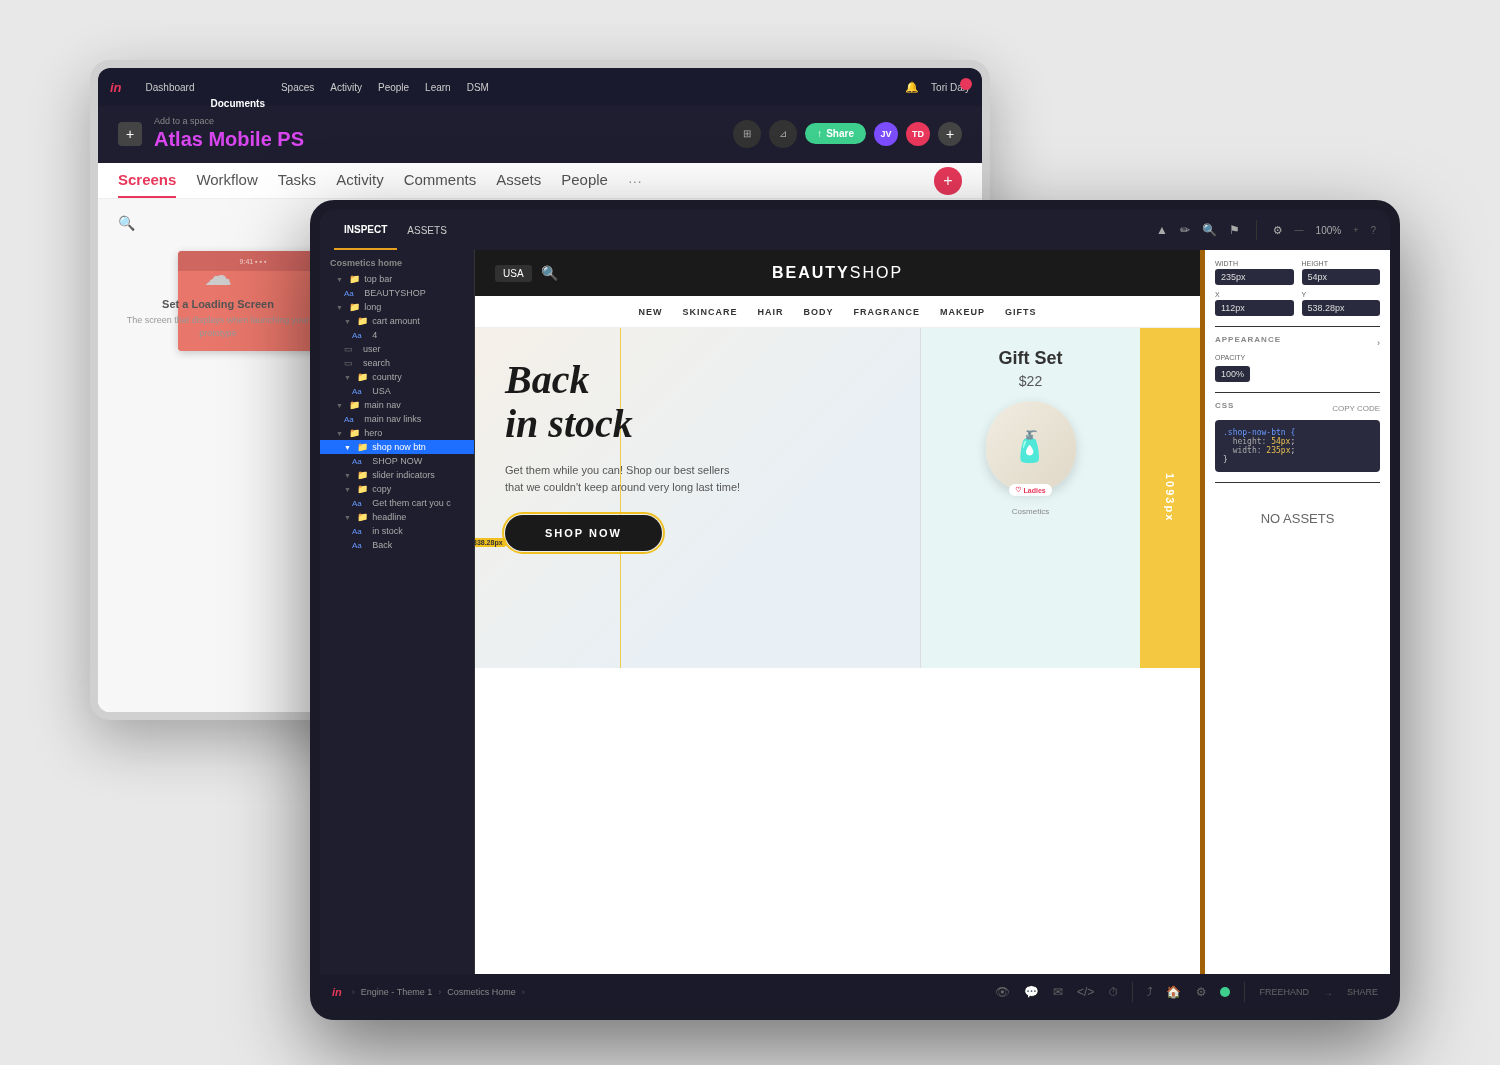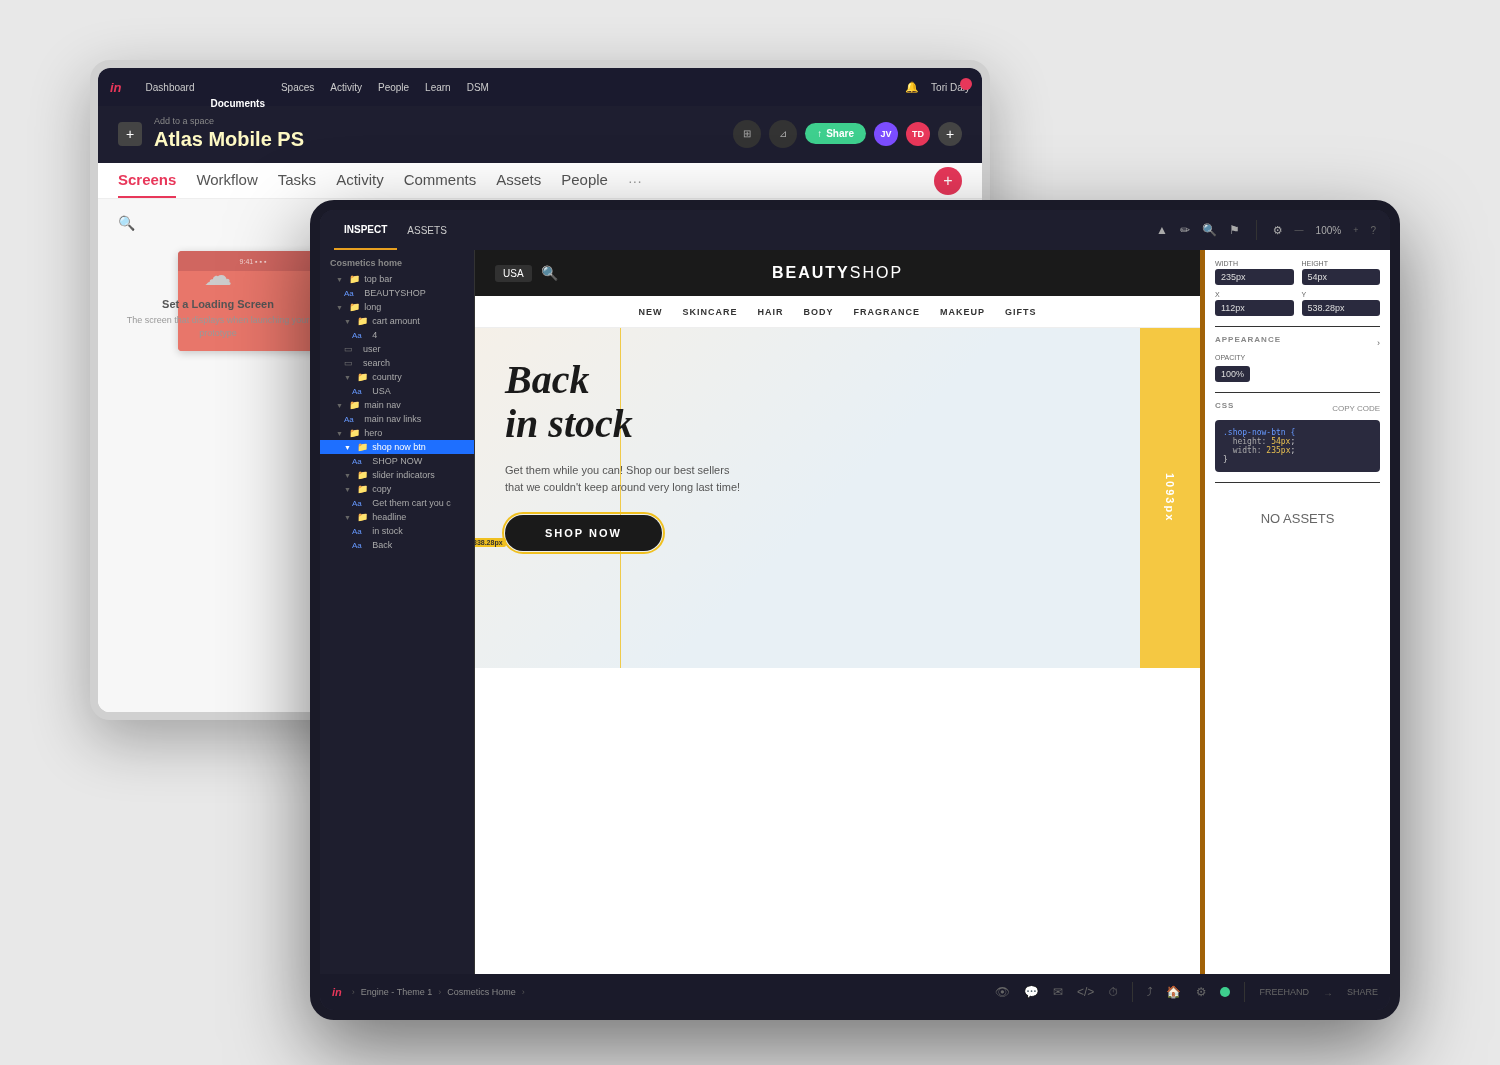--- a/index.html
+++ b/index.html
@@ -80,21 +80,21 @@
       margin-right: 12px;
       cursor: pointer;
     }
     .inv-project-info { flex: 1; }
     .inv-project-sub {
       color: #888;
       font-size: 9px;
       margin-bottom: 2px;
     }
     .inv-project-title {
-      color: #fef9c3;
+      color: #d946ef;
       font-size: 20px;
       font-weight: 600;
     }
     .inv-header-actions {
       display: flex;
       align-items: center;
       gap: 8px;
     }
     .inv-icon-btn {
       width: 28px; height: 28px;
@@ -874,20 +874,31 @@
 
             
             <div class="bs-shop-btn-wrapper">
               <button class="bs-shop-btn">SHOP NOW</button>
               <div class="bs-shop-btn-outline"></div>
             </div>
             
             
           </div>
 
+          <div class="bs-gift-panel">
+            <div class="bs-gift-title">Gift Set</div>
+            <div class="bs-gift-price">$22</div>
+            <div class="bs-cosmetics-jar">
+              🧴
+              <div class="bs-ladies-label">
+                ♡ <span>Ladies</span>
+              </div>
+            </div>
+            <div style="font-size:8px; color:#888; margin-top:8px;">Cosmetics</div>
+          </div>
 
           <div class="bs-yellow-panel">
             <span>1093px</span>
           </div>
         </div>
 
       </div>
     </div>
 
     <div class="inspect-right">

